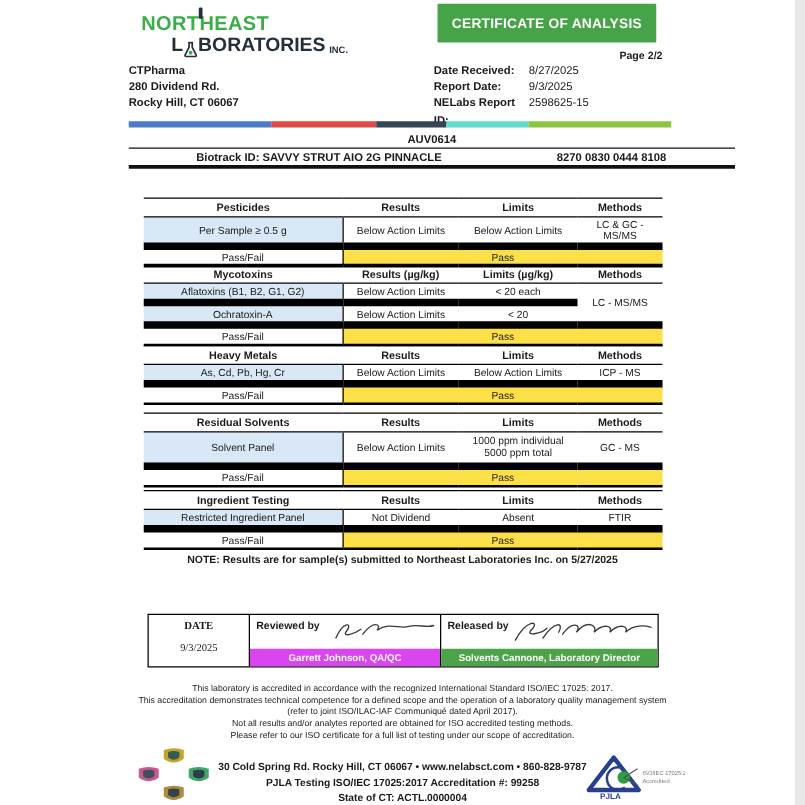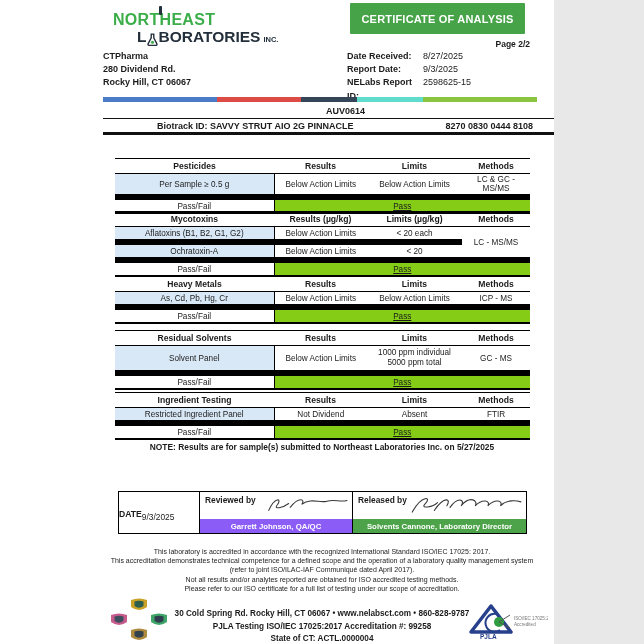--- a/index.html
+++ b/index.html
@@ -1,17 +1,17 @@
 <!DOCTYPE html>
 <html><head>
 <meta charset="utf-8">
 <style>
   html,body{margin:0;padding:0;background:#e8e8e8;}
   .sheet{
-    position:relative;width:554px;height:644px;background:#ffffff;
+    position:relative;width:636px;height:644px;background:#ffffff;
     font-family:"Liberation Sans",sans-serif;color:#1b1b1b;overflow:hidden;
   }
   
   .logo{position:absolute;left:113px;top:12px;line-height:1;}
   .logo-l1{font-size:16px;font-weight:700;letter-spacing:.3px;color:#3BAE49;}
   .logo-l2{font-size:15.5px;font-weight:700;color:#232F3B;margin-left:24px;margin-top:1px;display:flex;align-items:flex-end;}
   .logo-inc{font-size:7.5px;font-weight:700;color:#232F3B;margin-left:3px;margin-bottom:1px;}
   .tube{position:absolute;left:46px;top:-6px;width:3px;height:9px;background:#232F3B;border-radius:1px;}
   .flask{margin:0 .5px -1px .5px;}
   .client{position:absolute;left:103px;top:50px;font-size:9px;font-weight:600;line-height:13.2px;}
@@ -34,32 +34,32 @@
   .rule-thick{position:absolute;left:103px;top:132px;width:485px;height:3px;background:#111;}
   
   table.coa{position:absolute;left:115px;width:415px;border-collapse:collapse;table-layout:fixed;}
   table.coa th{font-size:8.6px;font-weight:700;border-top:1.5px solid #000;border-bottom:1.5px solid #000;
     padding:2px 0;height:10px;}
   table.coa td{font-size:8.2px;font-weight:500;text-align:center;border-bottom:6px solid #000000;
     padding:1px 2px;height:10px;}
   td.cat{background:#D9E8F6;border-right:1.2px solid #000;}
   tr.passrow td{border-bottom:2.5px solid #000;}
   tr.passrow td.pf{border-right:1.2px solid #000;background:#fff;}
-  tr.passrow td.pv{background:#84cc16;text-decoration:underline;}
+  tr.passrow td.pv{background:#fde047;}
   td.methods-merge{border-bottom:1px solid #000;}
   .two-line span{display:block;line-height:10.5px;}
   #t1{top:158px}#t2{top:211px}#t3{top:276px}#t4{top:330px}#t5{top:392px}
   #t4 td.tall{height:22px;}
   
   .note{position:absolute;left:0;top:442px;width:644px;text-align:center;font-size:8.4px;font-weight:600;}
   
   .sig{position:absolute;left:118px;top:491px;width:407px;height:41px;display:flex;border:1.6px solid #000;}
   .sig .cell{border-right:1.6px solid #000;position:relative;}
   .sig .cell:last-child{border-right:none;}
-  .sig .c-date{width:80px;display:flex;flex-direction:row;align-items:center;}
+  .sig .c-date{width:80px;display:flex;flex-direction:column;align-items:center;font-family:Liberation Serif, serif;}
   .sig .c-date .dh{font-size:8.6px;font-weight:700;margin-top:3px;}
   .sig .c-date .dv{font-size:8.4px;font-weight:500;margin-top:9px;}
   .sig .c-rev{width:152px;}
   .sig .c-rel{flex:1;}
   .sig .who{position:absolute;left:5px;top:3px;font-size:8.4px;font-weight:700;}
   .sig .scrawl{position:absolute;right:2px;top:0px;}
   .sig .namebar{position:absolute;left:0;right:0;bottom:0;height:14px;background:#4CA349;
     display:flex;align-items:center;justify-content:center;}
   .sig .namebar span{color:#fff;font-size:7.8px;font-weight:700;}
   
@@ -279,21 +279,21 @@
   <div class="sig">
     <div class="cell c-date">
       <span class="dh">DATE</span>
       <span class="dv">9/3/2025</span>
     </div>
     <div class="cell c-rev">
       <span class="who">Reviewed by</span>
       <svg class="scrawl" width="92" height="26" viewBox="0 0 120 30">
         <path d="M14 22 C22 4, 32 6, 25 15 C20 21, 32 19, 40 13 M42 18 C54 3, 62 8, 57 14 C70 5, 80 13, 90 10 C100 7, 108 12, 116 9" fill="none" stroke="#3a3a3a" stroke-width="1.4" stroke-linecap="round"></path>
       </svg>
-      <div class="namebar" style="background: #8b5cf6; justify-content: center;">
+      <div class="namebar" style="background: #d946ef; justify-content: center;">
         <span>Garrett Johnson, QA/QC</span>
       </div>
     </div>
     <div class="cell c-rel">
       <span class="who">Released by</span>
       <svg class="scrawl" width="118" height="26" viewBox="0 0 150 30">
         <path d="M8 24 C20 2, 34 4, 24 14 C18 20, 34 18, 40 12 M36 22 C48 4, 58 6, 52 16 M56 18 C66 4, 76 8, 70 16 C82 2, 92 10, 88 16 C98 6, 108 10, 104 16 C114 6, 124 10, 120 16 C128 8, 140 9, 146 11" fill="none" stroke="#3a3a3a" stroke-width="1.4" stroke-linecap="round"></path>
       </svg>
       <div class="namebar" style="background: rgb(76, 163, 73);">
         <span>Solvents Cannone, Laboratory Director</span>

